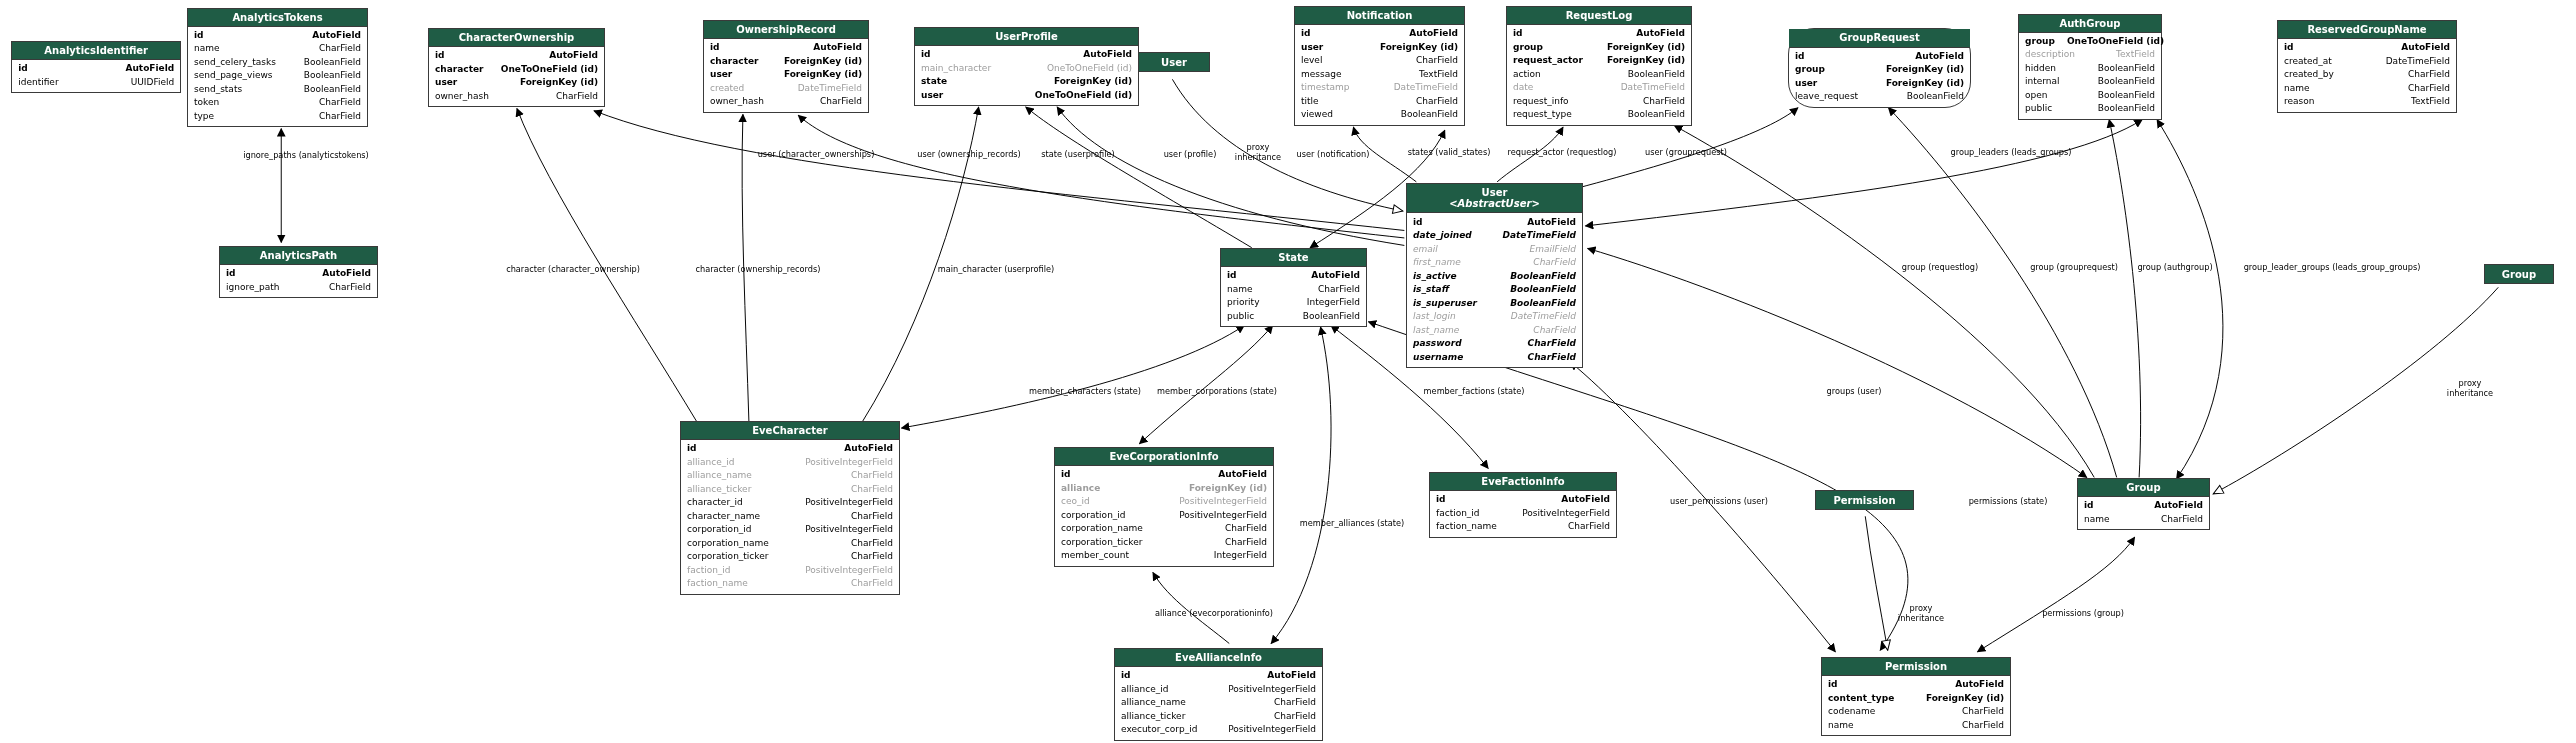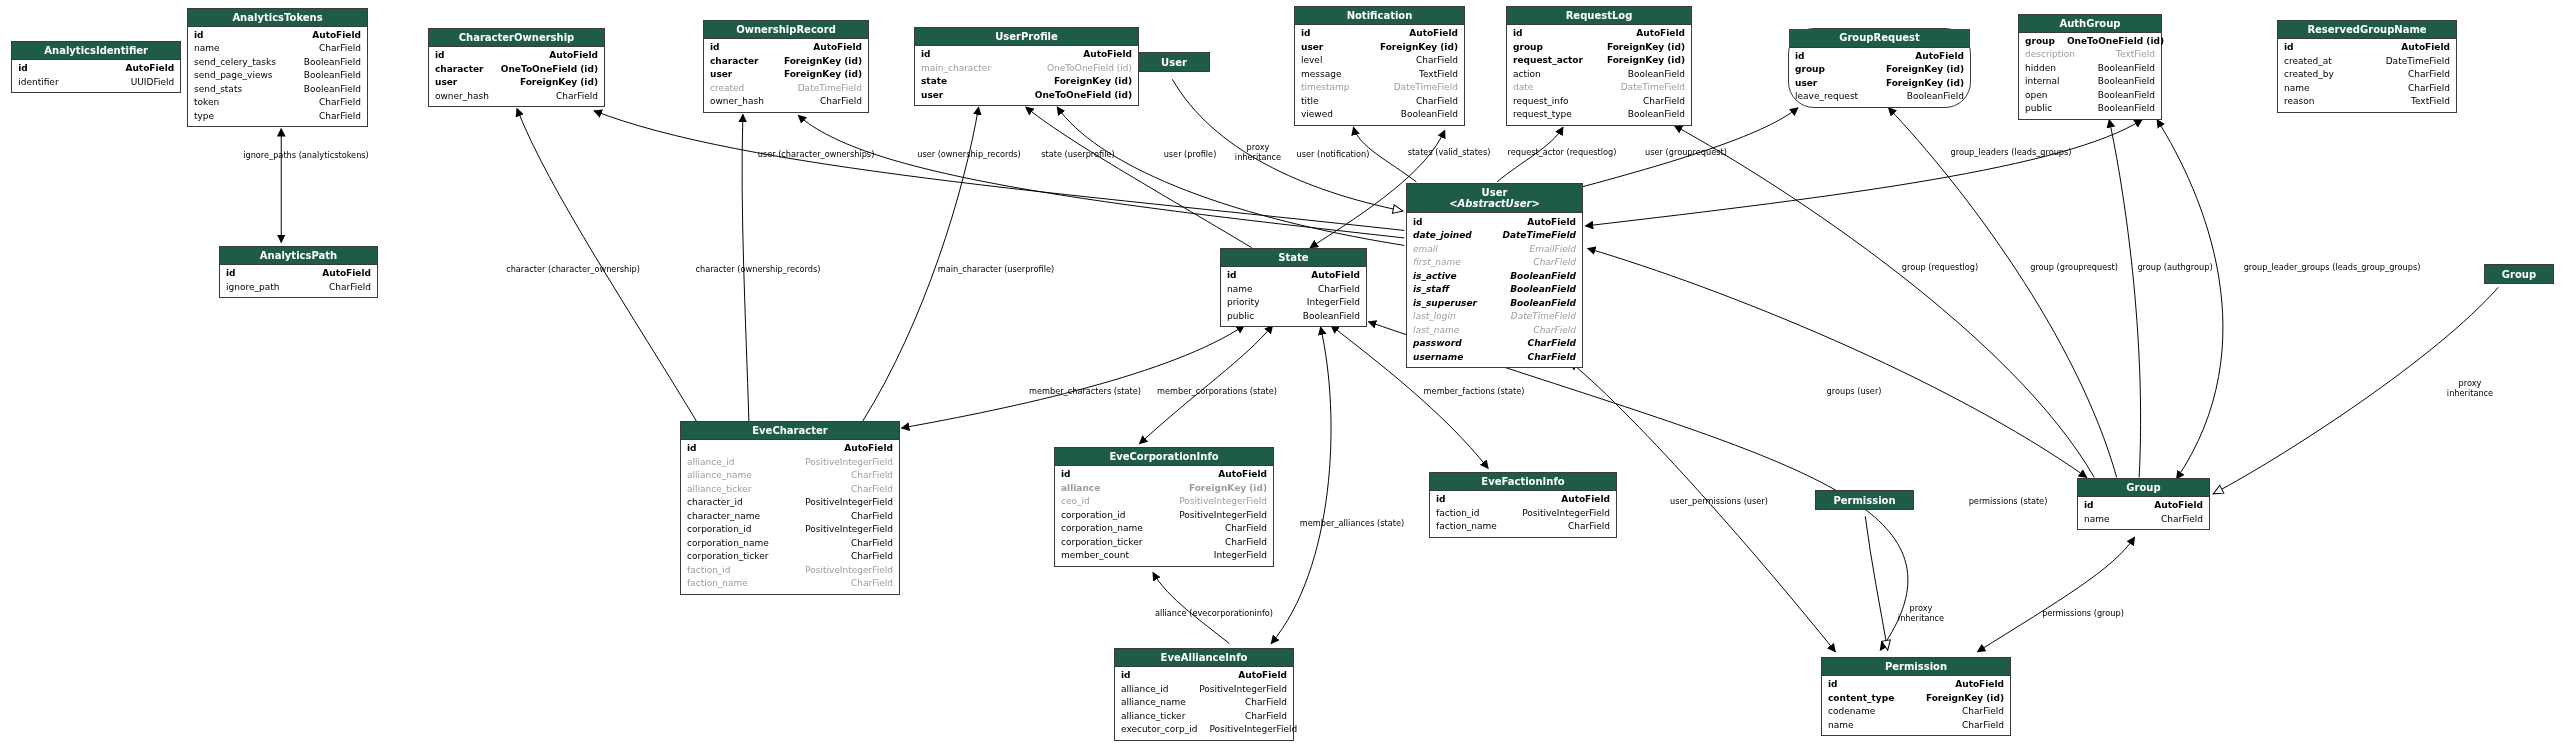--- a/index.html
+++ b/index.html
@@ -517,21 +517,21 @@
           <div class="row bold">
             <span>id</span>
             <span>AutoField</span>
           </div>
           <div class="row">
             <span>name</span>
             <span>CharField</span>
           </div>
         </div>
       </div>
-      <div class="tbl" style="left: 1114px; top: 648px; width: 180px;">
+      <div class="tbl" style="left: 1114px; top: 648px; width: 209px;">
         <div class="hdr"><span>EveAllianceInfo</span></div>
         <div class="body">
           <div class="row bold">
             <span>id</span>
             <span>AutoField</span>
           </div>
           <div class="row">
             <span>alliance_id</span>
             <span>PositiveIntegerField</span>
           </div>

